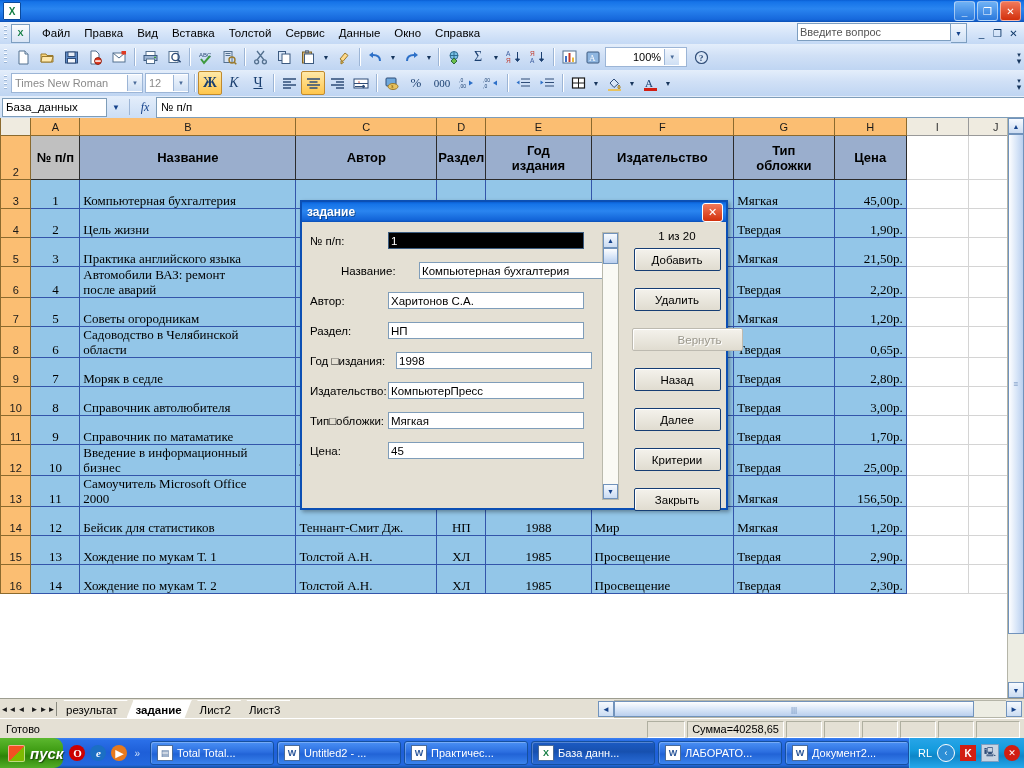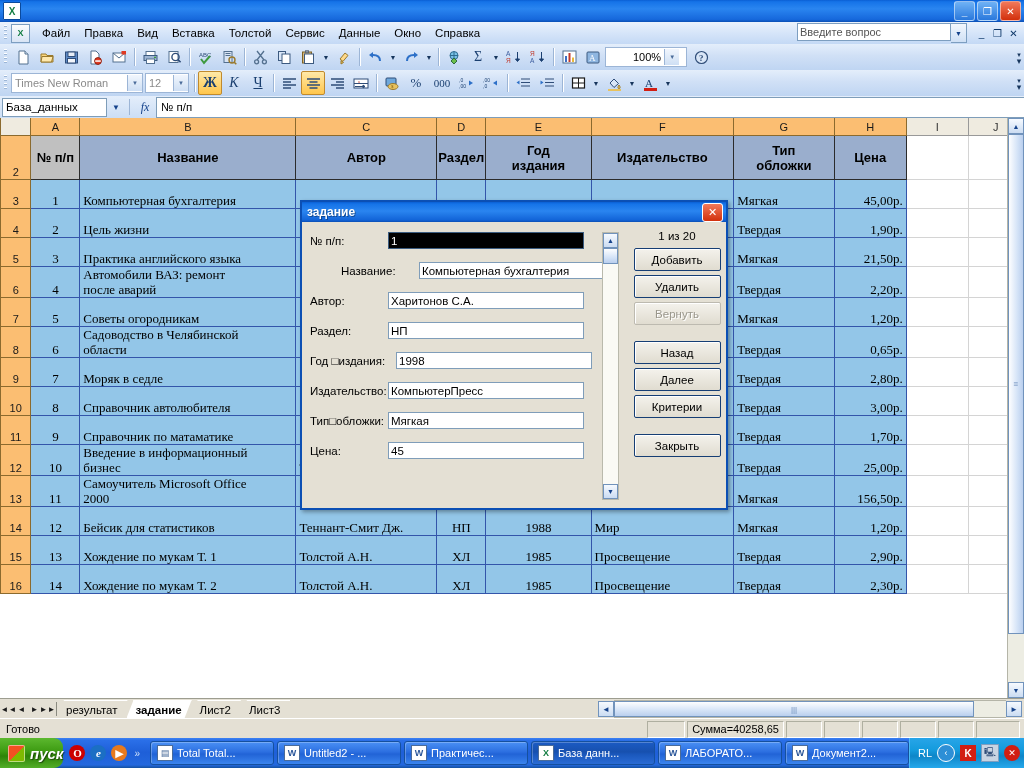--- a/index.html
+++ b/index.html
@@ -203,24 +203,24 @@
     font-size:11.5px;padding:0 2px;line-height:17px;box-sizing:border-box;overflow:hidden;white-space:nowrap;}
   .field-inp.sel{background:#000;color:#fff;border:1px solid #3b5c80;}
   .dlg-vscroll{position:absolute;left:300px;top:10px;width:17px;height:268px;background:#FAFAF5;border:1px solid #B9B9AC;
     box-sizing:border-box;}
   .dvs-btn{width:15px;height:15px;background:linear-gradient(180deg,#F6FAFF,#CBDCF2);border:1px solid #7193BC;
     box-sizing:border-box;display:flex;align-items:center;justify-content:center;font-size:7px;color:#15428b;}
   .dvs-thumb{position:absolute;left:0;top:15px;width:15px;height:16px;
     background:linear-gradient(180deg,#FDFEFF,#D4E3F7 60%,#BACFEE);border:1px solid #7193BC;box-sizing:border-box;}
   .dlg-right{position:absolute;left:330px;top:8px;width:90px;}
   .rec-count{text-align:center;font-size:11.5px;margin-bottom:6px;}
-  .dbtn{width:85px;height:21px;margin:0 auto 4px auto;display:flex;align-items:center;justify-content:center;
+  .dbtn{width:85px;height:21px;margin:0 auto 17px auto;display:flex;align-items:center;justify-content:center;
     background:linear-gradient(180deg,#F4F2EC,#E0DCD0);border:1px solid #163E74;border-radius:2px;
     font-size:11.5px;color:#000;box-shadow:inset 1px 1px 0 #fff;text-align:center;}
-  .dbtn.dis{color:#9a978c;border-color:#BDBAB0;text-shadow:1px 1px 0 #fff;}
+  .dbtn.dis{color:#9a978c;border-color:#BDBAB0;text-shadow:1px 1px 0 #fff;padding-left:24px;}
   .dbtn.gap{margin-top:16px;}
 </style>
 </head>
 <body>
 
 <div id="app">
 
   <div class="titlebar">
     <div class="tb-icon">X</div>
     <div class="tb-btns">

